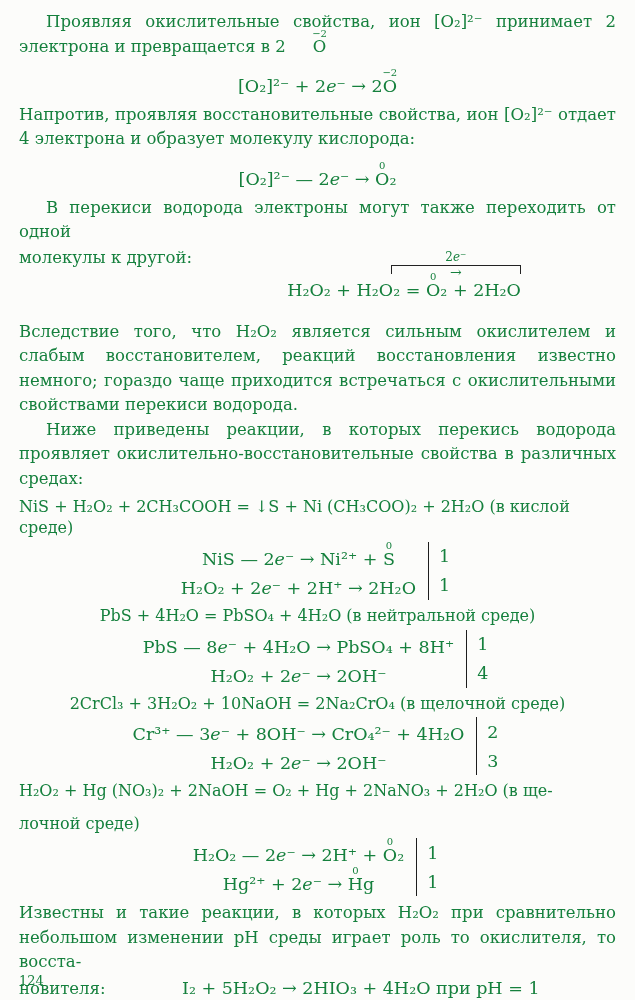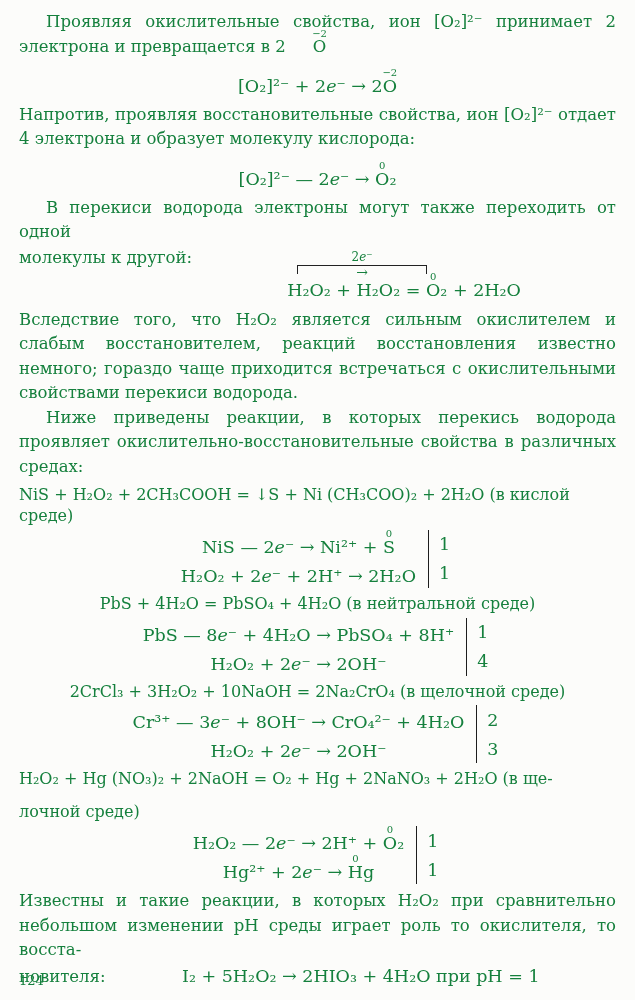--- a/index.html
+++ b/index.html
@@ -23,24 +23,24 @@
   .ox { position: relative; display: inline-block; line-height: 1; }
   .oxl { position: absolute; bottom: 100%; left: 50%; transform: translateX(-50%);
          font-size: 10px; line-height: 1; white-space: nowrap; }
 
   .halfpair { text-align: center; margin: 3px 0 5px; }
   .hp-grid { display: inline-grid; grid-template-columns: auto auto; }
   .hp-rxn { padding: 7px 12px 2px 0; font-size: 17.5px; text-align: center; }
   .hp-coef { border-left: 1.6px solid #1d1d1d; display: flex; align-items: center;
              padding: 0 4px 0 10px; font-size: 17.5px; }
 
-  .transfer { display: flex; margin: 1px 0 8px; }
+  .transfer { display: flex; margin: 1px 0 20px; }
   .lead { font-size: 16.5px; line-height: 24.5px; white-space: nowrap; }
   .fig { flex: 1; display: flex; justify-content: center; }
-  .figinner { display: flex; flex-direction: column; align-items: flex-start; }
+  .figinner { display: flex; flex-direction: column; align-items: flex-end; }
   .bracket { margin-left: 10px; width: 130px; text-align: center; }
   .elabel { font-size: 12px; line-height: 1.1; }
   .eline { border-top: 1.5px solid #222; height: 10px; position: relative; }
   .eline::before, .eline::after { content: ""; position: absolute; top: 0; height: 8px;
                                   border-left: 1.4px solid #222; }
   .eline::before { left: 0; } .eline::after { right: 0; }
   .earrow { position: absolute; top: -1px; left: 0; right: 0; margin: auto;
             width: max-content; font-size: 14px; line-height: 1; }
   .eqline { font-size: 17.5px; padding-top: 5px; }
 

